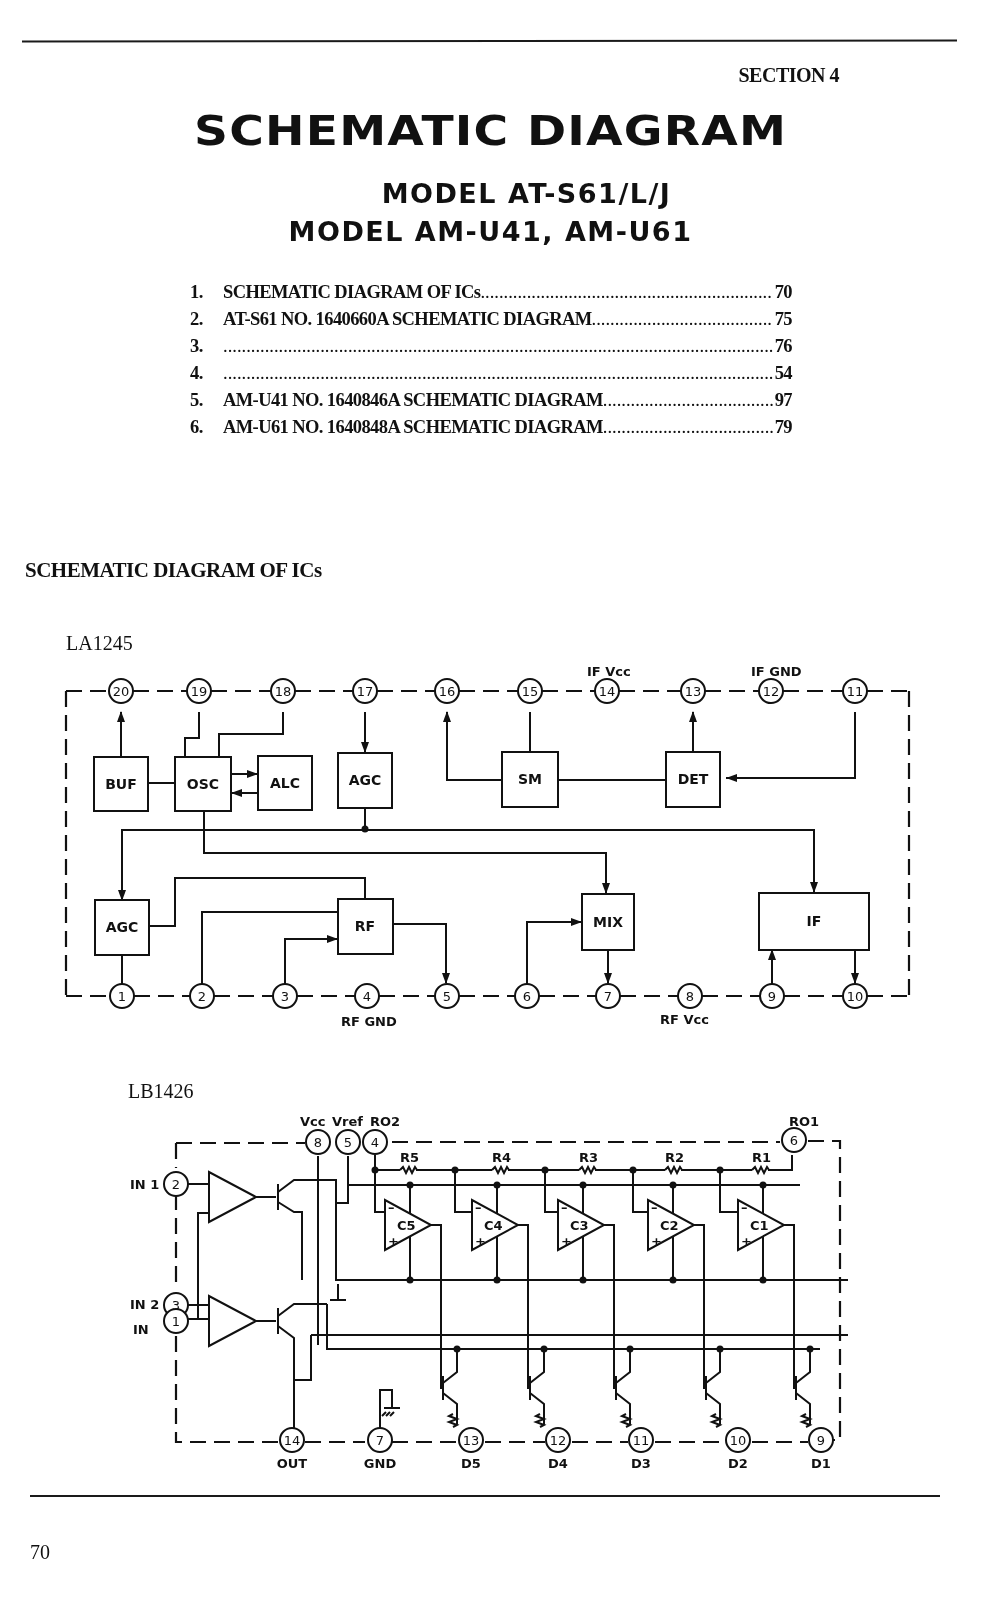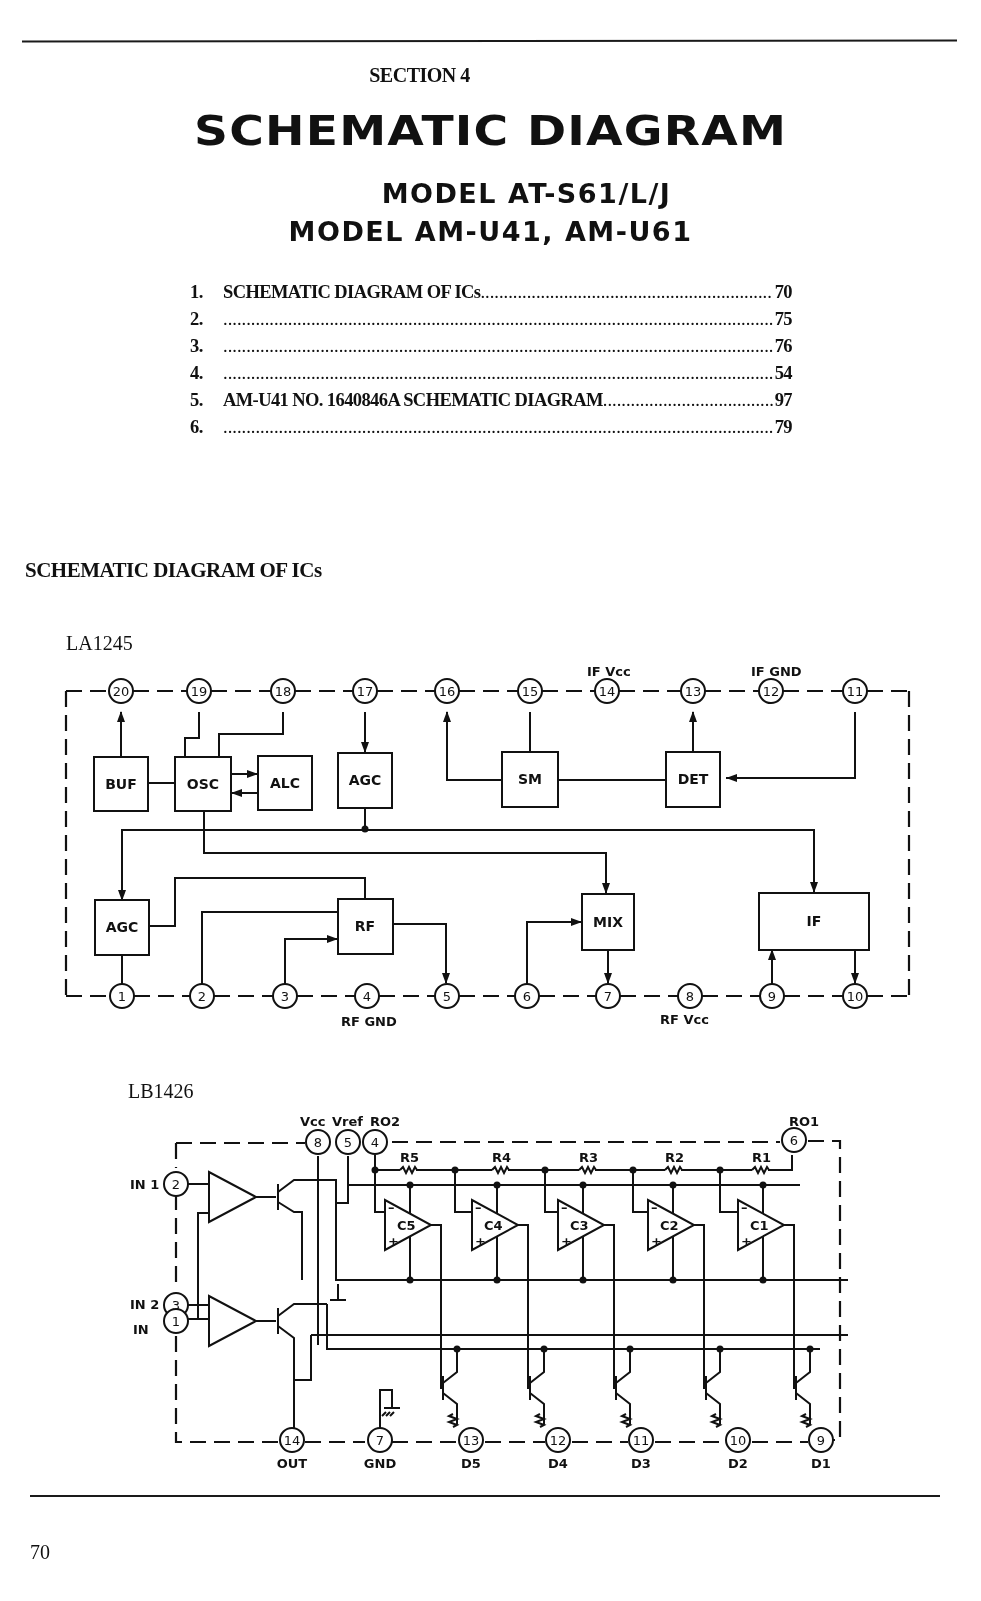--- a/index.html
+++ b/index.html
@@ -1,20 +1,20 @@
 <!DOCTYPE html>
 <html><head>
 <meta charset="utf-8">
 <style>
   html, body { margin: 0; padding: 0; background: #ffffff; }
   body { width: 981px; height: 1601px; position: relative; overflow: hidden; color: #111; }
   .rule { position: absolute; height: 2px; background: #1a1a1a; }
   .serif { font-family: "Liberation Serif", "DejaVu Serif", serif; }
   .sans { font-family: "DejaVu Sans", "Liberation Sans", sans-serif; }
-  #section-label { position: absolute; top: 64px; left: 0; width: 839px; text-align: center; font-size: 20px; font-weight: bold; letter-spacing: -0.5px; }
+  #section-label { position: absolute; top: 64px; left: 0; width: 839px; text-align: right; font-size: 20px; font-weight: bold; letter-spacing: -0.5px; }
   #page-title { position: absolute; top: 108px; left: 0; width: 981px; text-align: center; font-size: 40px; font-weight: bold; letter-spacing: 1px; transform: scaleX(1.18); transform-origin: 490px 0; }
   .model-line { position: absolute; left: 0; width: 981px; text-align: center; font-size: 27px; font-weight: bold; letter-spacing: 1.5px; }
   #toc { position: absolute; top: 282px; left: 190px; width: 602px; }
   .toc-row { display: flex; align-items: baseline; height: 27px; font-size: 18.5px; font-weight: bold; letter-spacing: -0.6px; }
   .toc-num { width: 33px; }
   .toc-text { white-space: nowrap; }
   .toc-dots { flex: 1; overflow: hidden; white-space: nowrap; font-weight: normal; letter-spacing: 0; }
   .toc-dots::after { content: "........................................................................................................................................................"; }
   .toc-page { padding-left: 2px; }
   #ics-heading { position: absolute; top: 558px; left: 25px; font-size: 21px; font-weight: bold; letter-spacing: -0.5px; }
@@ -43,20 +43,21 @@
 
 <div id="toc" class="serif">
     <div class="toc-row">
       <span class="toc-num">1.</span>
       <span class="toc-text">SCHEMATIC DIAGRAM OF ICs</span>
       <span class="toc-dots"></span>
       <span class="toc-page">70</span>
     </div>
     <div class="toc-row">
       <span class="toc-num">2.</span>
+      <span class="toc-text">AT-S61 NO. 1640660A SCHEMATIC DIAGRAM</span>
       <span class="toc-dots"></span>
       <span class="toc-page">75</span>
     </div>
     <div class="toc-row">
       <span class="toc-num">3.</span>
       <span class="toc-dots"></span>
       <span class="toc-page">76</span>
     </div>
     <div class="toc-row">
       <span class="toc-num">4.</span>
@@ -64,20 +65,21 @@
       <span class="toc-page">54</span>
     </div>
     <div class="toc-row">
       <span class="toc-num">5.</span>
       <span class="toc-text">AM-U41 NO. 1640846A SCHEMATIC DIAGRAM</span>
       <span class="toc-dots"></span>
       <span class="toc-page">97</span>
     </div>
     <div class="toc-row">
       <span class="toc-num">6.</span>
+      <span class="toc-text">AM-U61 NO. 1640848A SCHEMATIC DIAGRAM</span>
       <span class="toc-dots"></span>
       <span class="toc-page">79</span>
     </div>
   </div>
 
 <div id="ics-heading" class="serif">SCHEMATIC DIAGRAM OF ICs</div>
 
 <div class="chip-label serif" style="top:632px; left:66px;">LA1245</div>
 
 <svg id="la1245" width="981" height="1601" style="top:0;" viewBox="0 0 981 1601" preserveAspectRatio="none">

